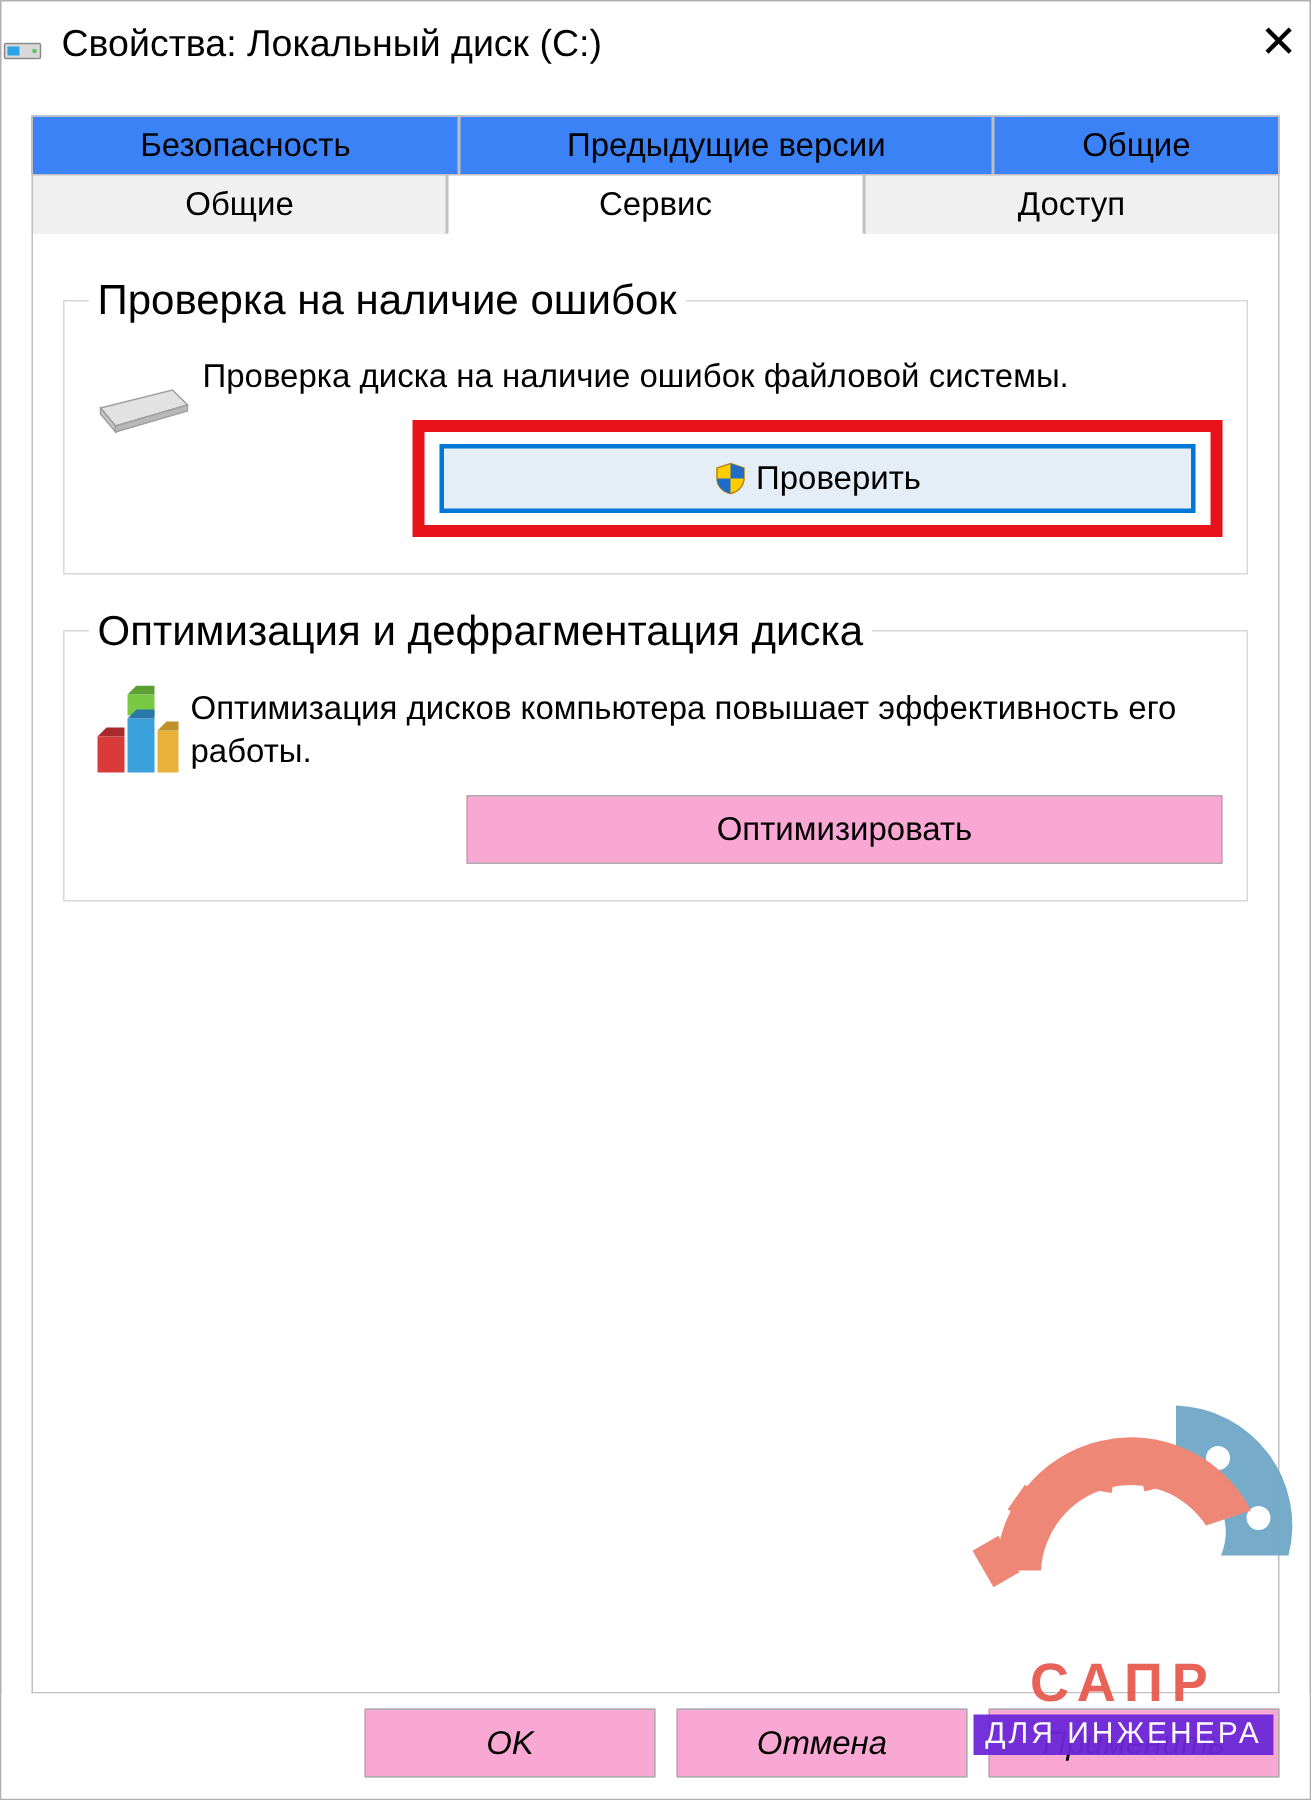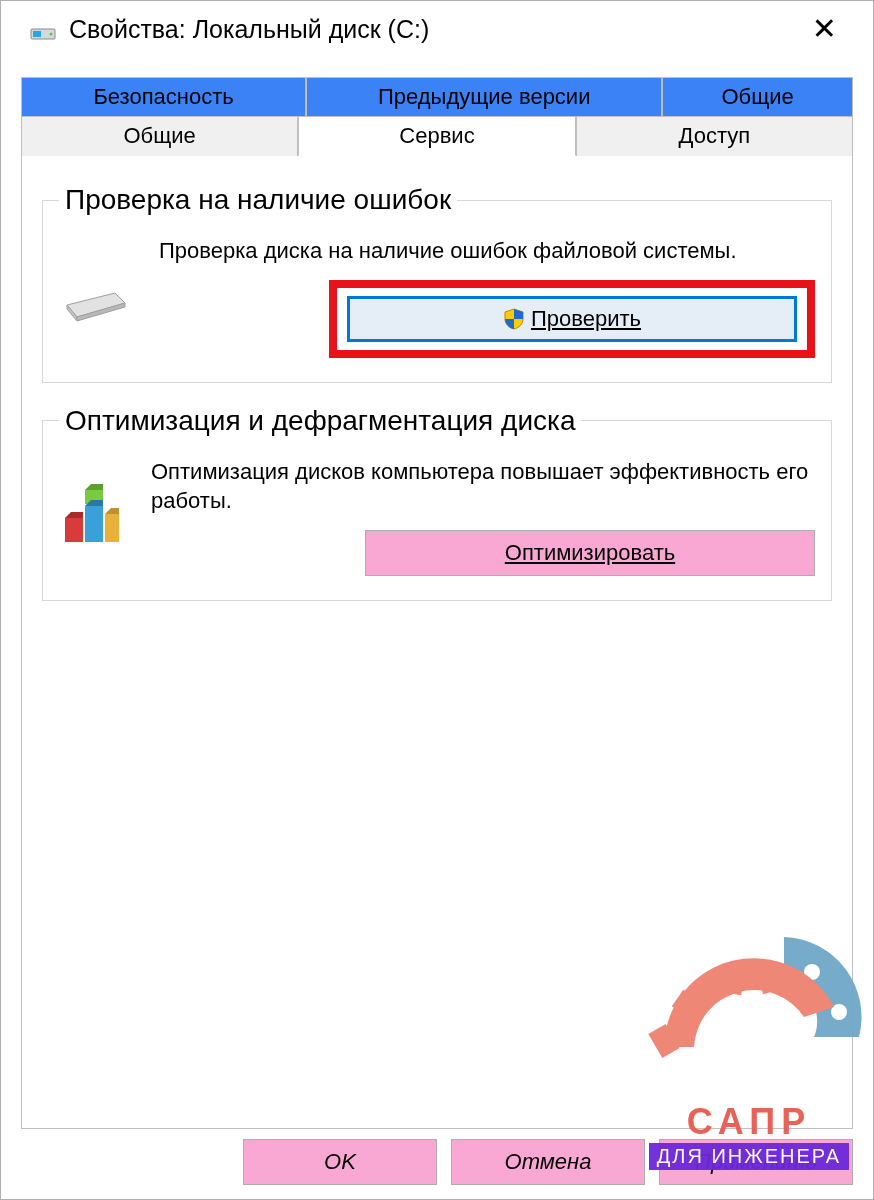--- a/index.html
+++ b/index.html
@@ -17,21 +17,21 @@
     width: 874px;
     height: 1200px;
     border: 1px solid #b0b0b0;
     background: #fff;
     display: flex;
     flex-direction: column;
   }
   .titlebar {
     display: flex;
     align-items: center;
-    padding: 8px 28px;
+    padding: 8px 0;
     height: 56px;
   }
   .titlebar .title {
     margin-left: 12px;
     font-size: 25px;
     color: #000;
     flex: 1;
   }
   .close-x {
     font-size: 30px;
@@ -78,22 +78,22 @@
     padding: 20px 16px 24px 16px;
     position: relative;
   }
   fieldset.group legend {
     font-size: 28px;
     padding: 0 6px;
     color: #000;
   }
   .group-body {
     display: flex;
-    align-items: center;
-    gap: 28px;
+    align-items: flex-start;
+    gap: 4px;
   }
   .group-text-col {
     flex: 1;
     display: flex;
     flex-direction: column;
   }
   .desc {
     font-size: 22px;
     line-height: 1.35;
     margin-bottom: 14px;
@@ -109,21 +109,21 @@
     font-size: 22px;
     font-family: inherit;
     padding: 0 12px;
     cursor: default;
   }
   .btn.focused {
     border: 3px solid #0078d7;
     background: #e5eef7;
   }
   .btn-row-right { display:flex; justify-content:flex-end; }
-  .btn-wide { width: 450px; text-decoration: underline; }
+  .btn-wide { width: 504px; }
   .highlight-red {
     border: 8px solid #e8131a;
     padding: 8px 10px;
     display: inline-block;
   }
   .footer {
     border-top: 0;
     padding: 10px 20px 14px 20px;
     display: flex;
     justify-content: flex-end;

